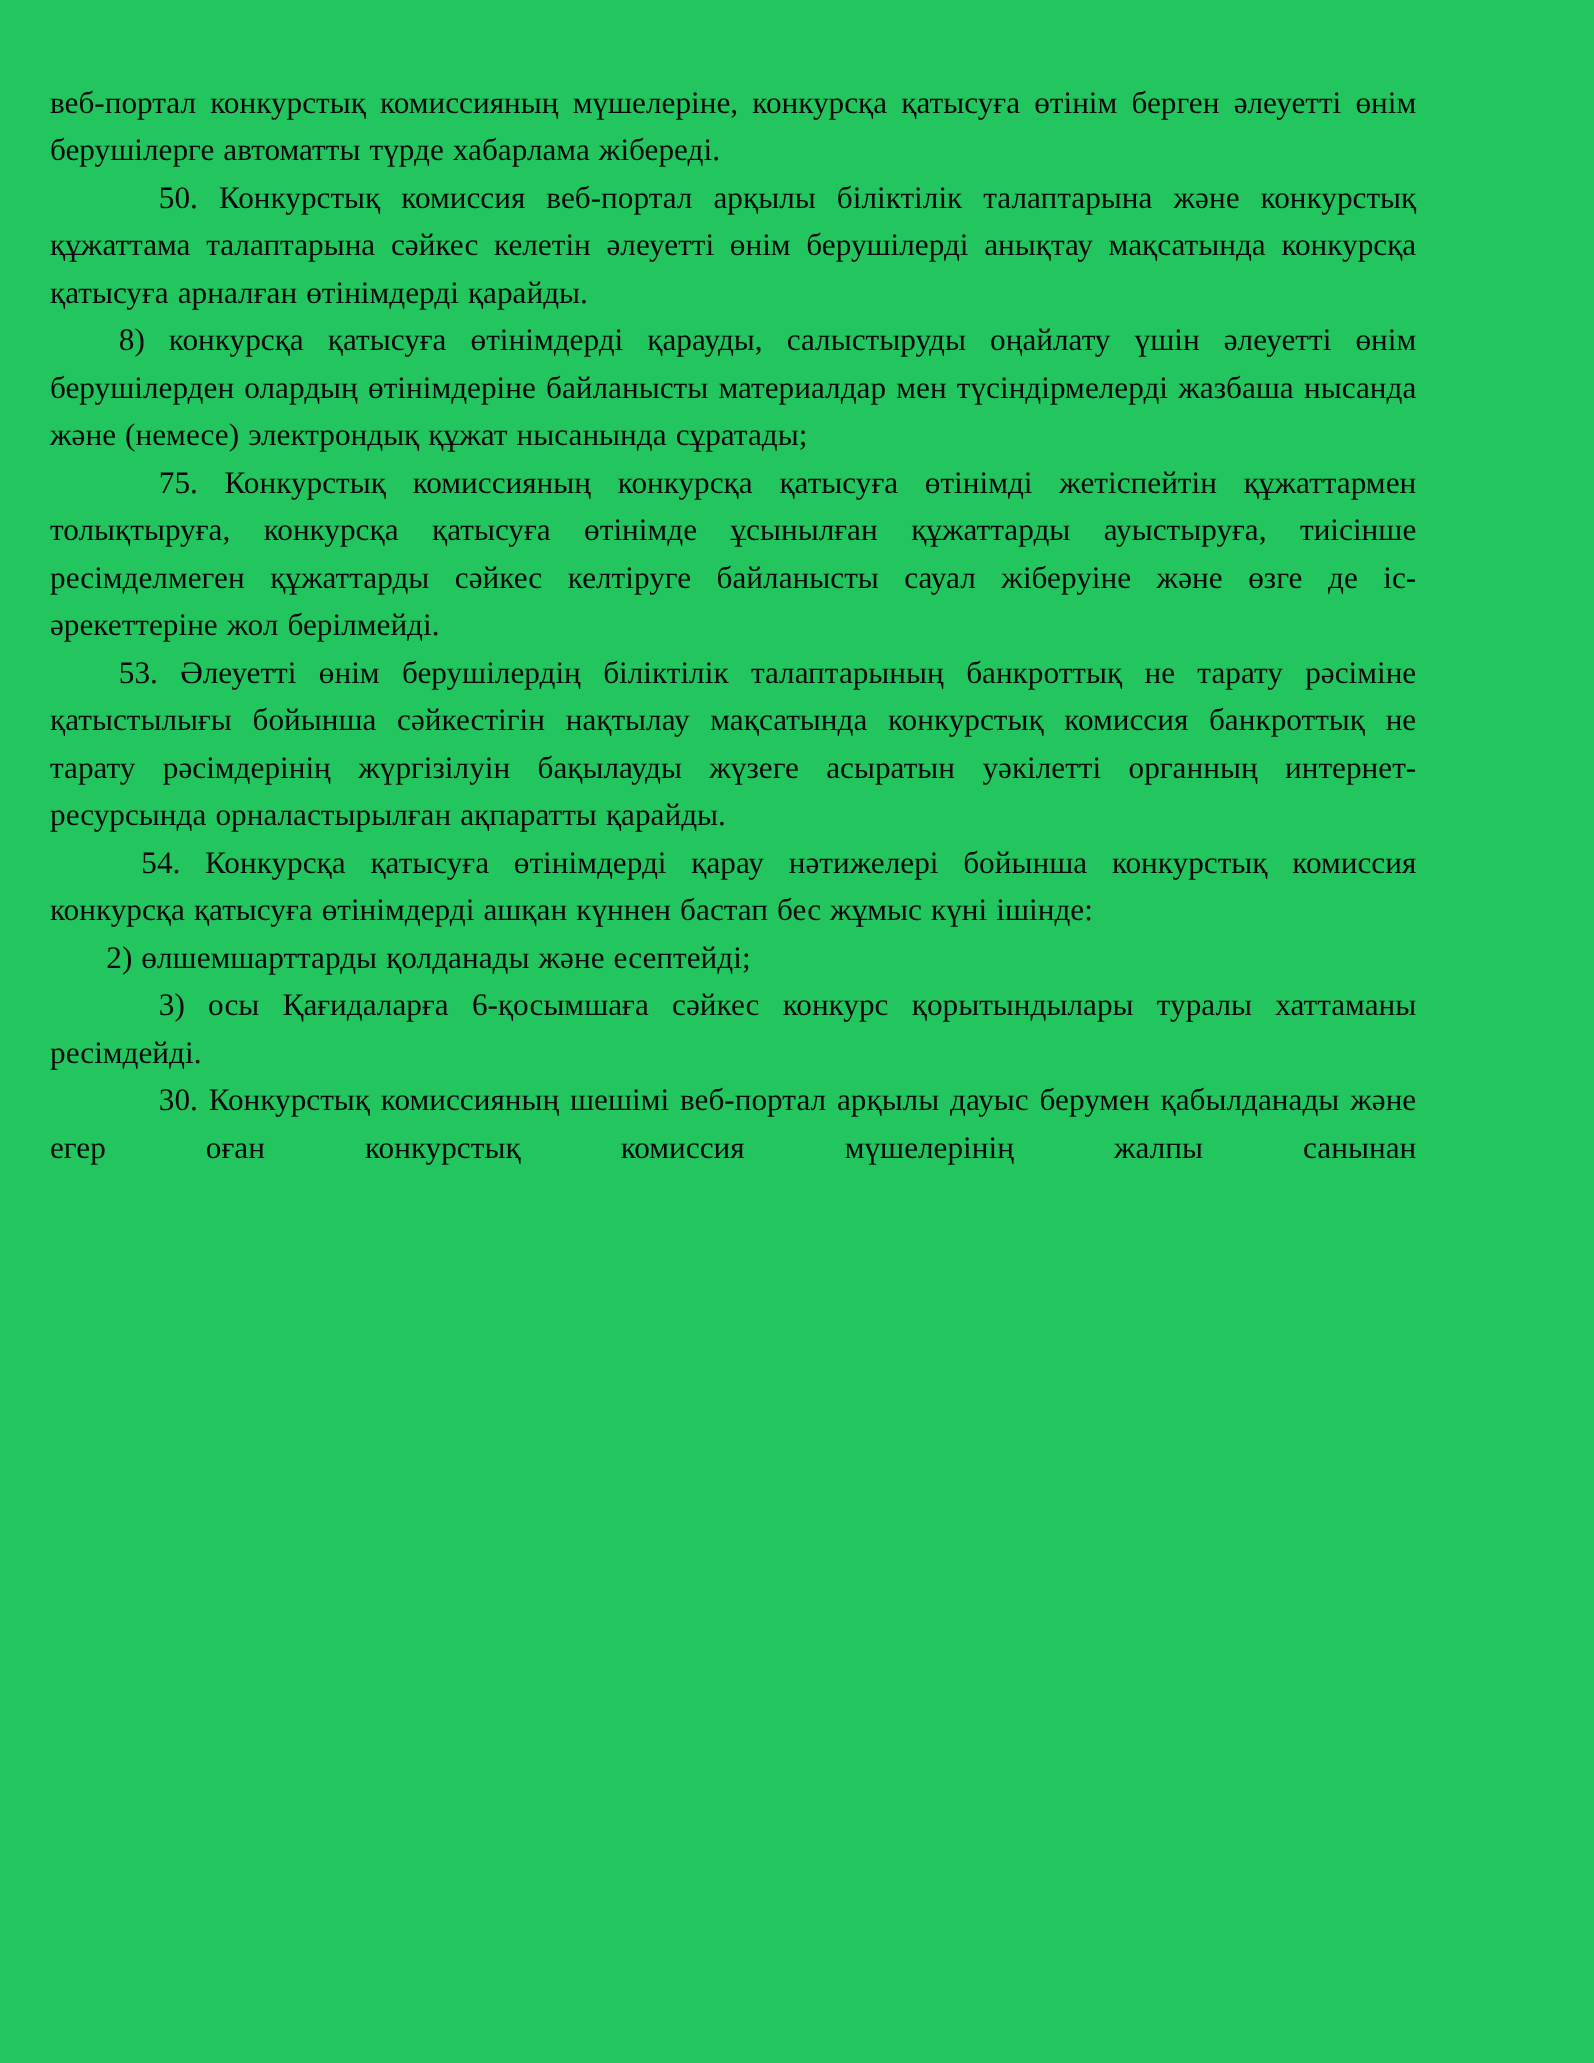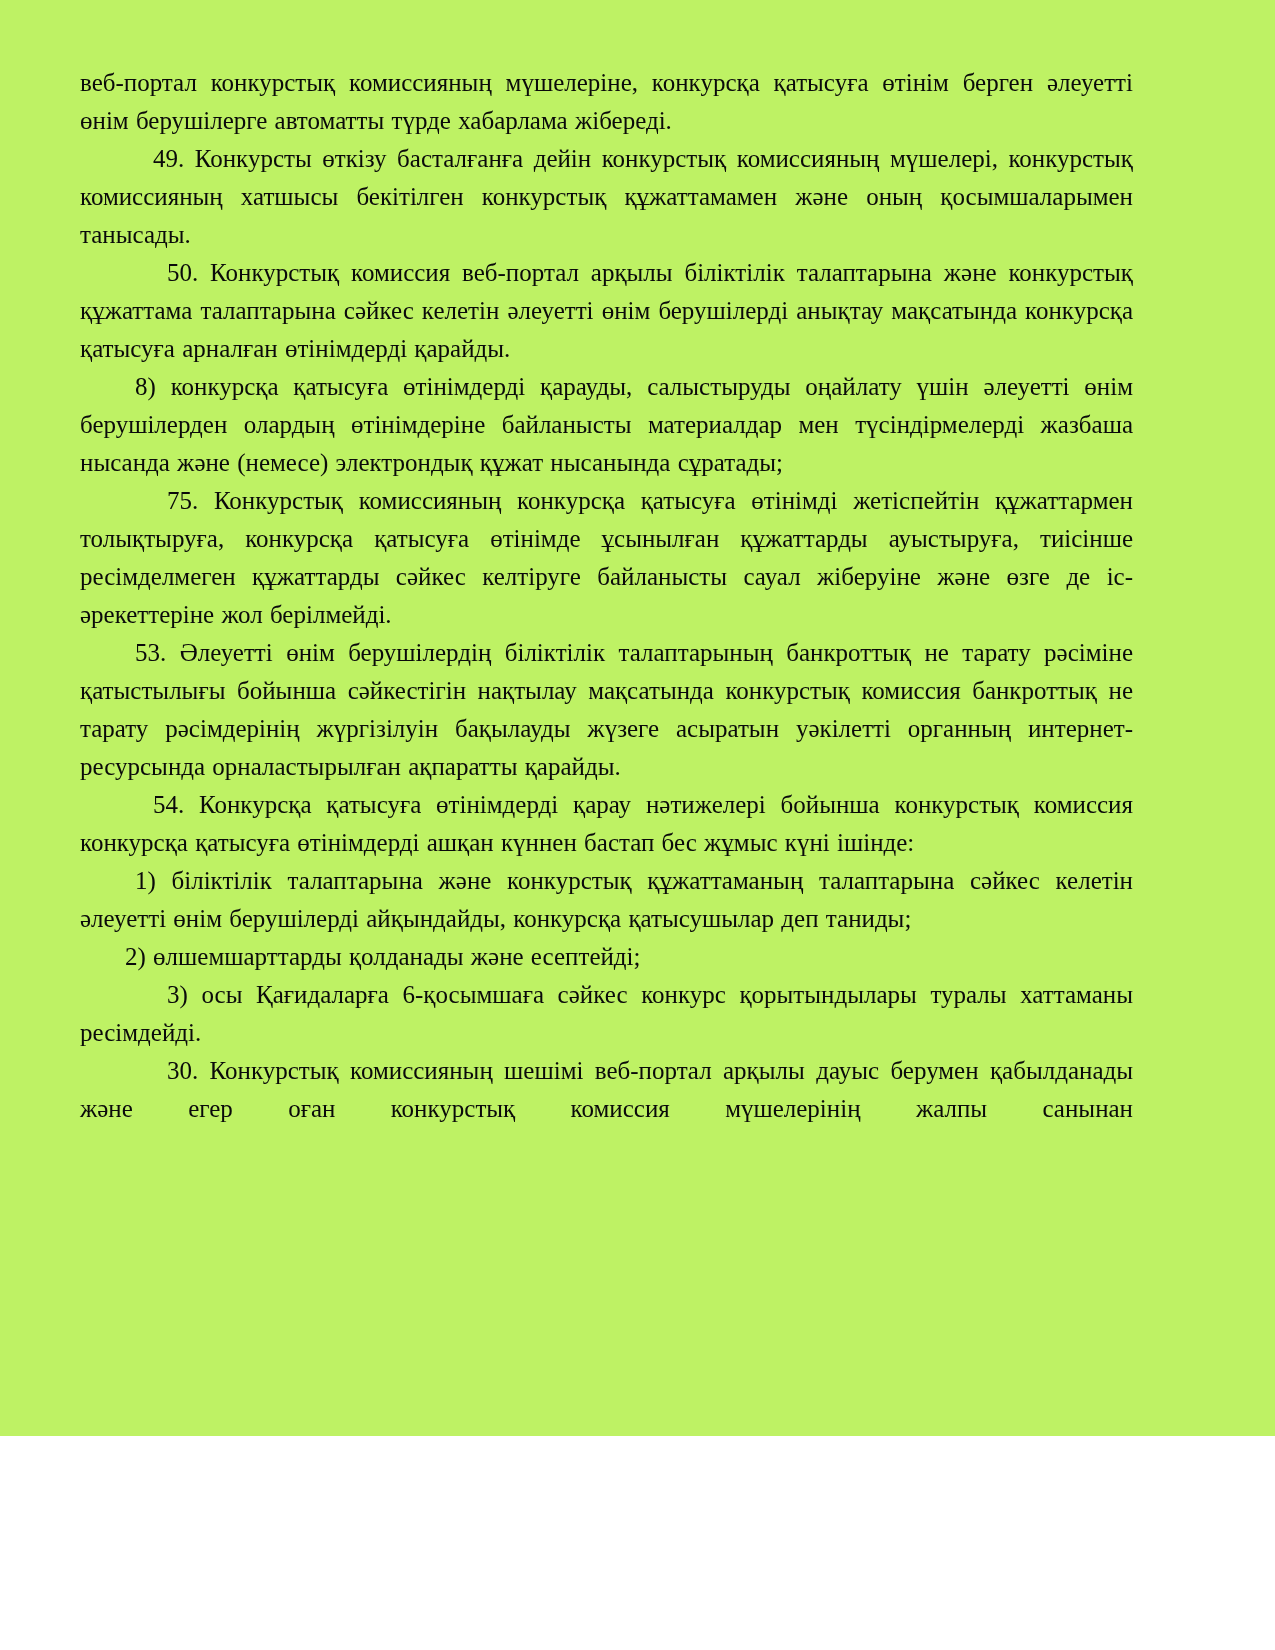--- a/index.html
+++ b/index.html
@@ -3,24 +3,24 @@
 <meta charset="utf-8">
 <style>
   html, body {
     margin: 0;
     padding: 0;
     background: #ffffff;
   }
   .page {
     position: relative;
     width: 1275px;
-    height: 1436px;
-    background: #bef264;
+    height: 1650px;
+    background: #22c55e;
     box-sizing: border-box;
-    padding: 64px 142px 0 80px;
+    padding: 64px 142px 0 40px;
     overflow: hidden;
   }
   .para {
     margin: 0;
     font-family: "Liberation Serif", "DejaVu Serif", serif;
     font-size: 25px;
     line-height: 38px;
     color: #0a0a0a;
     text-align: justify;
     word-spacing: 1px;
@@ -30,23 +30,21 @@
   .ind-md { text-indent: 55px; }
   .ind-lg { text-indent: 73px; }
   .ind-xl { text-indent: 87px; }
   .justify-last { text-align-last: justify; }
 </style>
 </head>
 <body>
 
 <div class="page">
   <p class="para ind-0">веб-портал конкурстық комиссияның мүшелеріне, конкурсқа қатысуға өтінім берген әлеуетті өнім берушілерге автоматты түрде хабарлама жібереді.</p>
-  <p class="para ind-lg">49. Конкурсты өткізу басталғанға дейін конкурстық комиссияның мүшелері, конкурстық комиссияның хатшысы бекітілген конкурстық құжаттамамен және оның қосымшаларымен танысады.</p>
   <p class="para ind-xl">50. Конкурстық комиссия веб-портал арқылы біліктілік талаптарына және конкурстық құжаттама талаптарына сәйкес келетін әлеуетті өнім берушілерді анықтау мақсатында конкурсқа қатысуға арналған өтінімдерді қарайды.</p>
   <p class="para ind-md">8) конкурсқа қатысуға өтінімдерді қарауды, салыстыруды оңайлату үшін әлеуетті өнім берушілерден олардың өтінімдеріне байланысты материалдар мен түсіндірмелерді жазбаша нысанда және (немесе) электрондық құжат нысанында сұратады;</p>
   <p class="para ind-xl">75. Конкурстық комиссияның конкурсқа қатысуға өтінімді жетіспейтін құжаттармен толықтыруға, конкурсқа қатысуға өтінімде ұсынылған құжаттарды ауыстыруға, тиісінше ресімделмеген құжаттарды сәйкес келтіруге байланысты сауал жіберуіне және өзге де іс-әрекеттеріне жол берілмейді.</p>
   <p class="para ind-md">53. Әлеуетті өнім берушілердің біліктілік талаптарының банкроттық не тарату рәсіміне қатыстылығы бойынша сәйкестігін нақтылау мақсатында конкурстық комиссия банкроттық не тарату рәсімдерінің жүргізілуін бақылауды жүзеге асыратын уәкілетті органның интернет-ресурсында орналастырылған ақпаратты қарайды.</p>
   <p class="para ind-lg">54. Конкурсқа қатысуға өтінімдерді қарау нәтижелері бойынша конкурстық комиссия конкурсқа қатысуға өтінімдерді ашқан күннен бастап бес жұмыс күні ішінде:</p>
-  <p class="para ind-md">1) біліктілік талаптарына және конкурстық құжаттаманың талаптарына сәйкес келетін әлеуетті өнім берушілерді айқындайды, конкурсқа қатысушылар деп таниды;</p>
   <p class="para ind-sm">2) өлшемшарттарды қолданады және есептейді;</p>
   <p class="para ind-xl">3) осы Қағидаларға 6-қосымшаға сәйкес конкурс қорытындылары туралы хаттаманы ресімдейді.</p>
   <p class="para ind-xl justify-last">30. Конкурстық комиссияның шешімі веб-портал арқылы дауыс берумен қабылданады және егер оған конкурстық комиссия мүшелерінің жалпы санынан</p>
 </div>
 
 </body></html>

